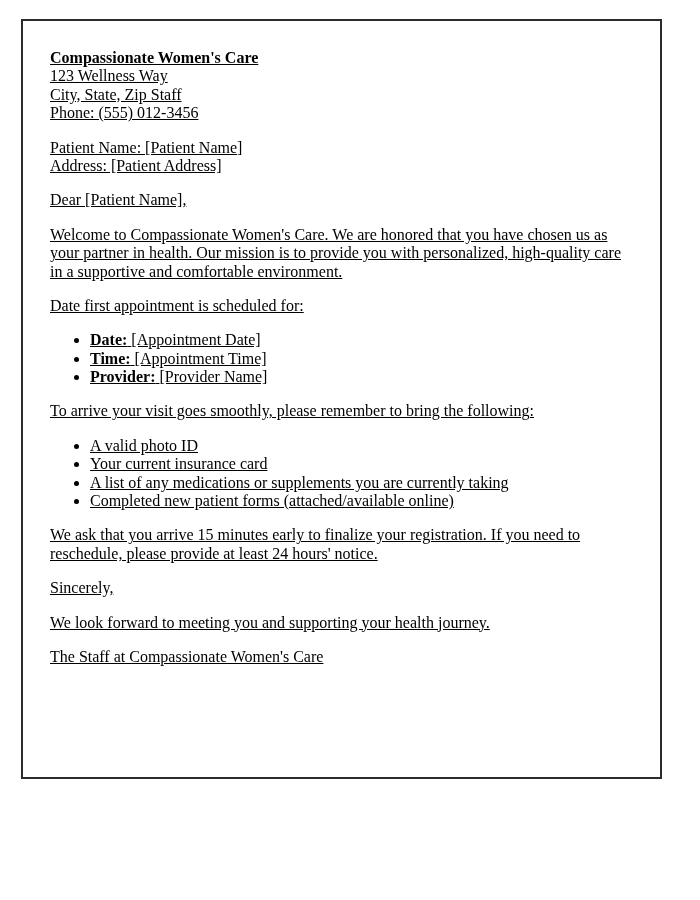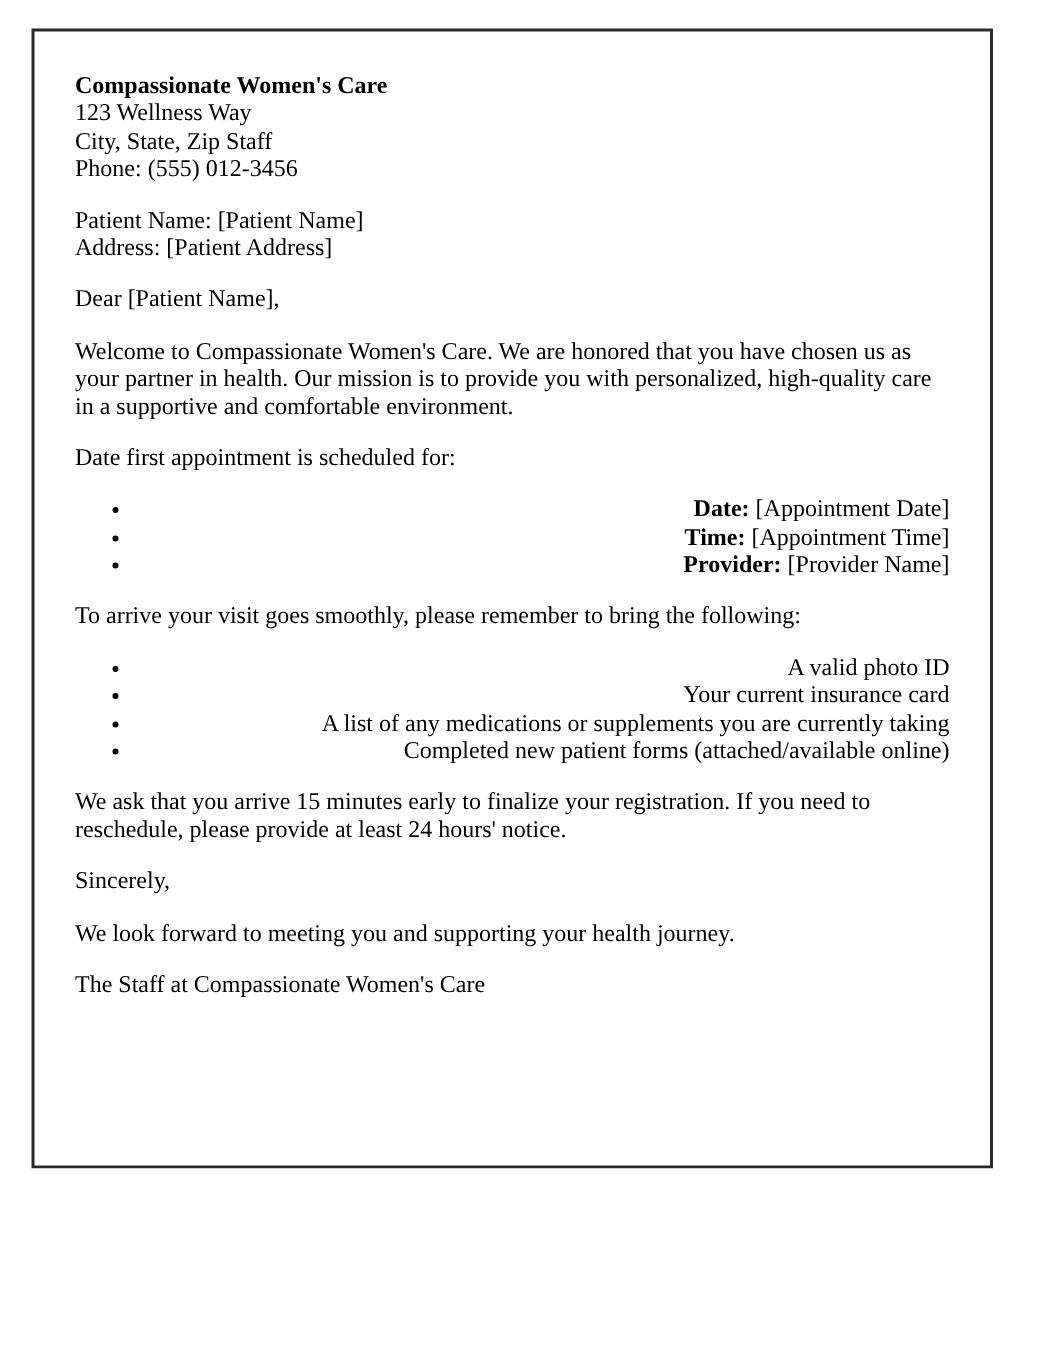--- a/index.html
+++ b/index.html
@@ -15,31 +15,31 @@
     color: #000000;
   }
   .letter-page {
     box-sizing: border-box;
     margin: 19px 0 0 21px;
     width: 641px;
     min-height: 760px;
     border: 2px solid #2b2b2b;
     padding: 12px 27px;
     background: #ffffff;
+    text-decoration: underline;
   }
   .letter-page p {
     margin: 16px 0;
   }
   .letter-page ul {
     margin: 16px 0;
     padding-left: 40px;
   }
   .letter-page li {
     margin: 0;
-    text-align: right;
   }
   strong { font-weight: bold; }
 </style>
 </head>
 <body>
 
 <div class="letter-page">
 
   <p>
     <strong>Compassionate Women's Care</strong><br>

